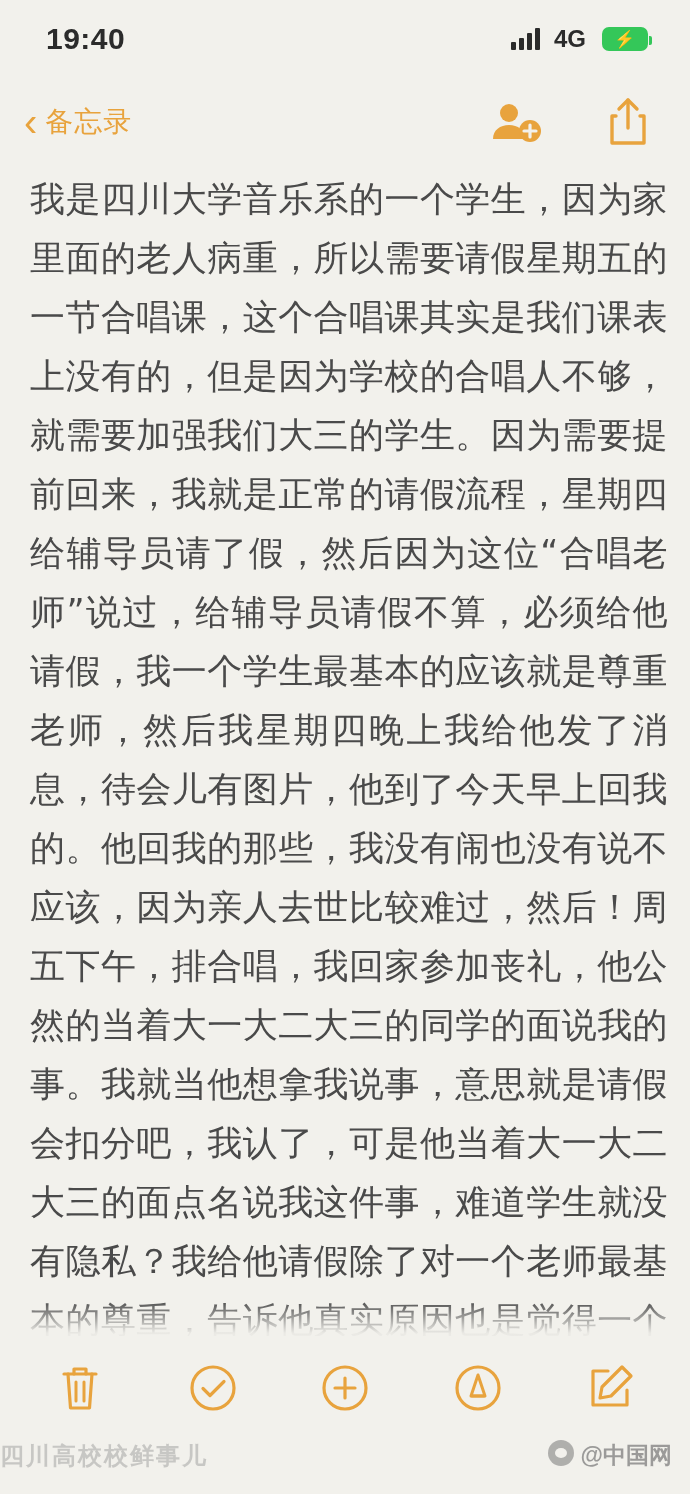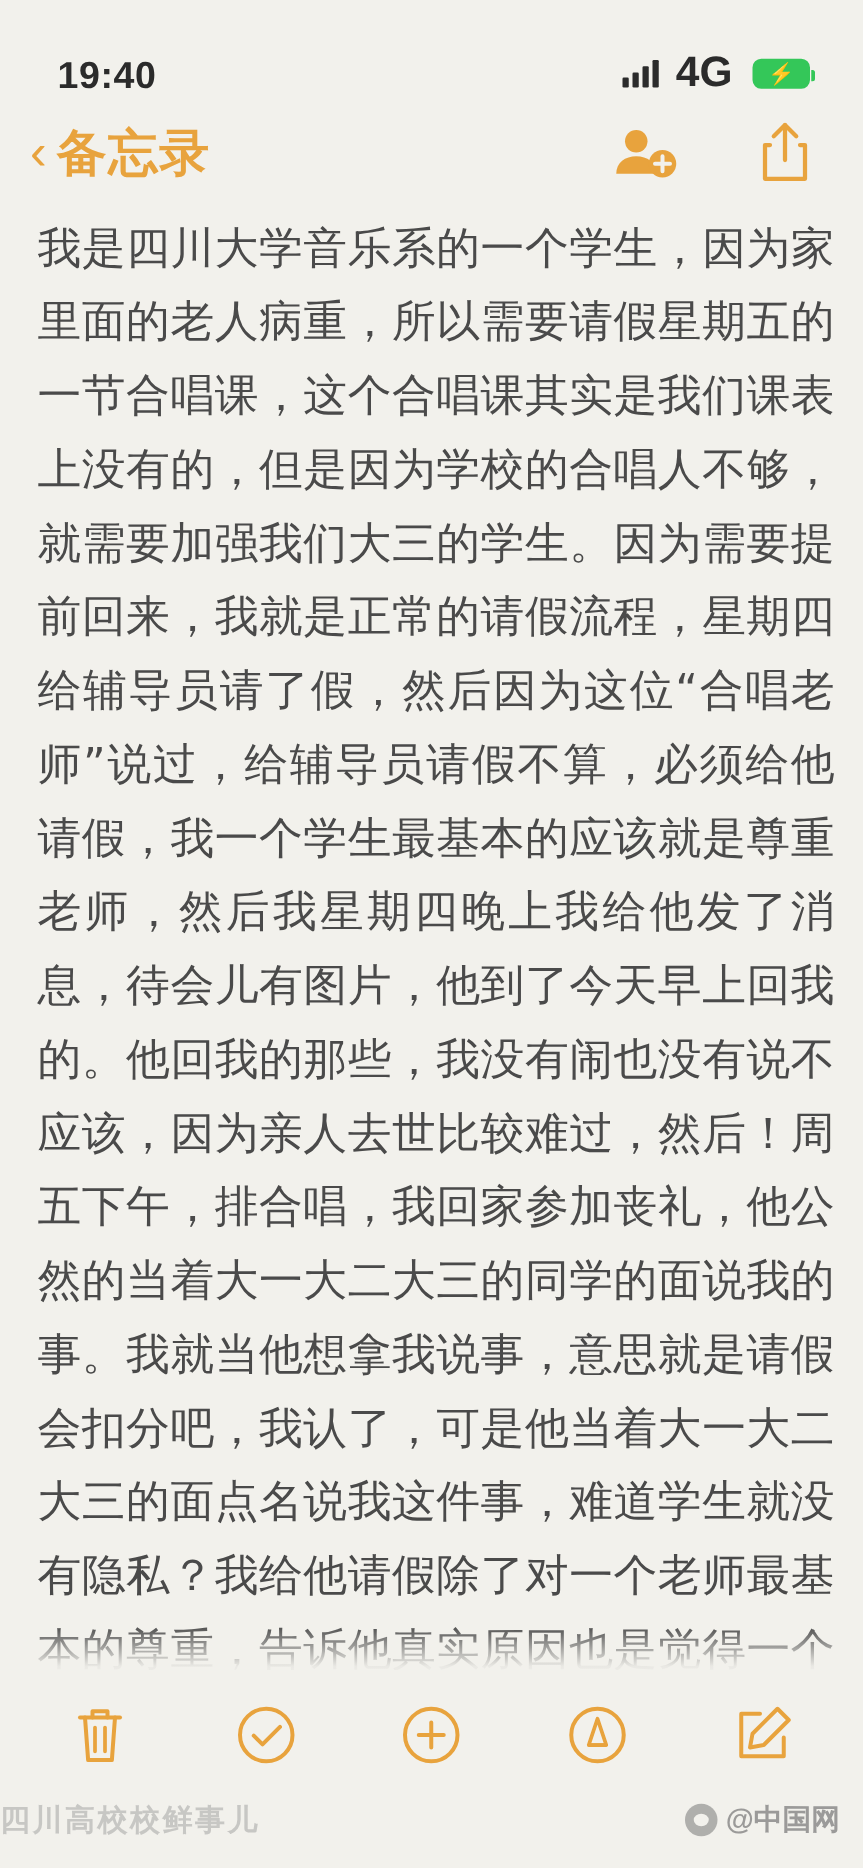--- a/index.html
+++ b/index.html
@@ -13,21 +13,21 @@
     position: relative;
     overflow: hidden;
     font-family: "Liberation Sans", sans-serif;
     color: #3a3a3a;
   }
 
   
   .statusbar {
     height: 78px;
     display: flex;
-    align-items: flex-end;
+    align-items: center;
     justify-content: space-between;
     padding: 0 42px 0 46px;
     box-sizing: border-box;
   }
   .status-time {
     font-size: 30px;
     font-weight: 600;
     color: #2b2b2b;
     letter-spacing: 0.5px;
   }
@@ -46,21 +46,21 @@
     display: block;
     width: 5px;
     background: #2b2b2b;
     border-radius: 1px;
   }
   .signal-bars i:nth-child(1) { height: 8px; }
   .signal-bars i:nth-child(2) { height: 12px; }
   .signal-bars i:nth-child(3) { height: 17px; }
   .signal-bars i:nth-child(4) { height: 22px; }
   .net-label {
-    font-size: 34px;
+    font-size: 24px;
     font-weight: 600;
     color: #2b2b2b;
     margin-left: 4px;
   }
   .battery {
     position: relative;
     width: 46px;
     height: 24px;
     border: 2px solid #34c759;
     border-radius: 7px;
@@ -102,22 +102,22 @@
     gap: 8px;
     color: #e8a33d;
   }
   .chev {
     font-size: 40px;
     line-height: 1;
     font-weight: 400;
     color: #e8a33d;
   }
   .back-title {
-    font-size: 40px;
-    font-weight: 700;
+    font-size: 28px;
+    font-weight: 400;
     color: #e8a33d;
     letter-spacing: 1px;
   }
   .nav-spacer { flex: 1; }
   .nav-icons {
     display: flex;
     align-items: center;
     gap: 56px;
   }
   .icon-btn {
@@ -186,21 +186,20 @@
     font-size: 24px;
     color: rgba(140,140,140,0.42);
     letter-spacing: 2px;
     font-weight: 600;
   }
   .wm-right {
     position: absolute;
     right: 18px;
     top: 1440px;
     display: flex;
-    align-items: center;
     gap: 7px;
     font-size: 23px;
     color: rgba(120,120,120,0.72);
     font-weight: 600;
   }
   .wb-logo {
     width: 26px;
     height: 26px;
     border-radius: 50%;
     background: rgba(120,120,120,0.55);

